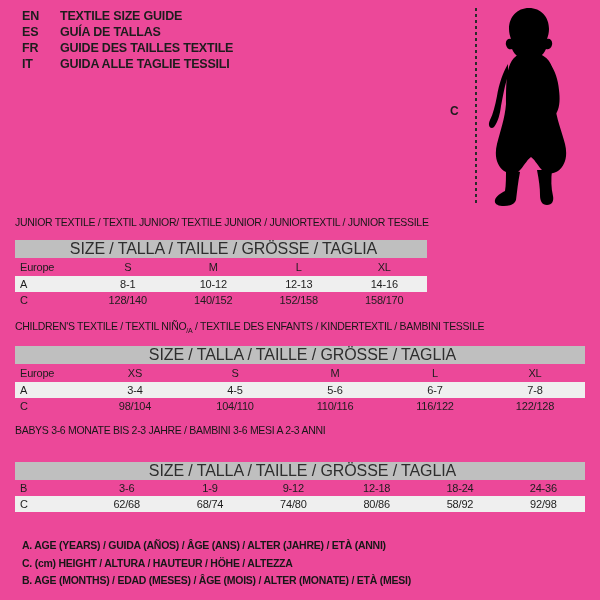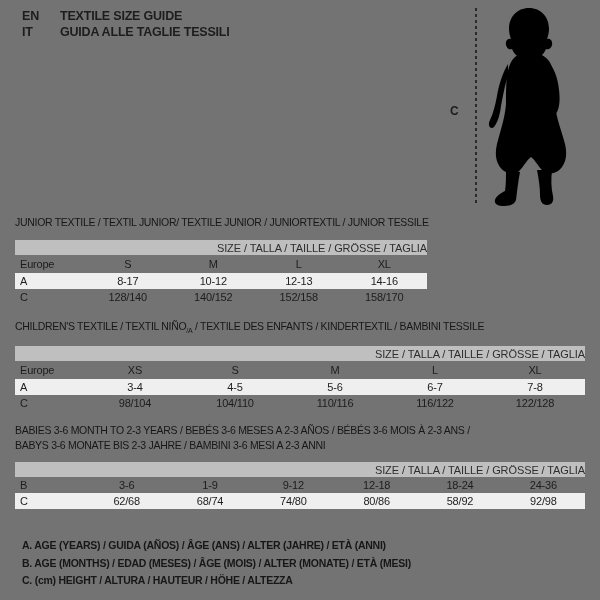--- a/index.html
+++ b/index.html
@@ -1,20 +1,20 @@
 <!DOCTYPE html>
 <html><head>
 <meta charset="utf-8">
 <style>
   html, body { margin: 0; padding: 0; background: #fff; }
   .page {
     position: relative;
     width: 600px;
     height: 600px;
-    background: #737373;
+    background: #ec4899;
     overflow: hidden;
     font-family: "Liberation Sans", sans-serif;
     color: #1d1d1d;
     -webkit-font-smoothing: antialiased;
   }
 
   
   .lang-list {
     position: absolute;
     left: 22px;
@@ -72,22 +72,22 @@
     padding: 0;
     font-size: 11px;
     letter-spacing: -0.2px;
     height: 16px;
     text-align: center;
     white-space: nowrap;
   }
   table.size-tbl td.lbl { text-align: left; padding-left: 5px; }
   tr.bar td {
     background: #bfbfbf;
-    text-align: right;
-    font-size: 11px;
+    text-align: center;
+    font-size: 16px;
     color: #2e2e2e;
     height: 15px;
     padding-left: 5px;
     letter-spacing: -0.1px;
   }
   tr.hdr td { height: 18px; margin-top: 12px; }
   tr.alt td { background: #efefef; }
   .w412 { width: 412px; }
   .w570 { width: 570px; }
 
@@ -108,20 +108,28 @@
 </style>
 </head>
 <body>
 
 <div class="page">
 
   <div class="lang-list">
     <div class="lang-row">
       <span class="lang-code">EN</span>
       <span class="lang-label">TEXTILE SIZE GUIDE</span>
+    </div>
+    <div class="lang-row">
+      <span class="lang-code">ES</span>
+      <span class="lang-label">GUÍA DE TALLAS</span>
+    </div>
+    <div class="lang-row">
+      <span class="lang-code">FR</span>
+      <span class="lang-label">GUIDE DES TAILLES TEXTILE</span>
     </div>
     <div class="lang-row">
       <span class="lang-code">IT</span>
       <span class="lang-label">GUIDA ALLE TAGLIE TESSILI</span>
     </div>
   </div>
 
   <div class="figure-area">
     <span class="measure-label">C</span>
     <div class="measure-line"></div>
@@ -156,21 +164,21 @@
     </tr>
     <tr class="hdr">
       <td class="lbl">Europe</td>
       <td>S</td>
       <td>M</td>
       <td>L</td>
       <td>XL</td>
     </tr>
     <tr class="alt">
       <td class="lbl">A</td>
-      <td>8-17</td>
+      <td>8-1</td>
       <td>10-12</td>
       <td>12-13</td>
       <td>14-16</td>
     </tr>
     <tr>
       <td class="lbl">C</td>
       <td>128/140</td>
       <td>140/152</td>
       <td>152/158</td>
       <td>158/170</td>
@@ -213,21 +221,20 @@
       <td>98/104</td>
       <td>104/110</td>
       <td>110/116</td>
       <td>116/122</td>
       <td>122/128</td>
     </tr>
   </tbody>
     </table>
 
   <div class="tbl-title" style="top:423px;">
-    <div>BABIES 3-6 MONTH TO 2-3 YEARS / BEBÉS 3-6 MESES A 2-3 AÑOS / BÉBÉS 3-6 MOIS À 2-3 ANS /</div>
     <div>BABYS 3-6 MONATE BIS 2-3 JAHRE / BAMBINI 3-6 MESI A 2-3 ANNI</div>
   </div>
   <table class="size-tbl w570" style="top:462px;">
     <colgroup>
         <col style="width:70px">
         <col>
         <col>
         <col>
         <col>
         <col>
@@ -253,17 +260,17 @@
       <td>74/80</td>
       <td>80/86</td>
       <td>58/92</td>
       <td>92/98</td>
     </tr>
   </tbody>
     </table>
 
   <div class="notes">
     <div class="note-line">A. AGE (YEARS) / GUIDA (AÑOS) / ÂGE (ANS) / ALTER (JAHRE) / ETÀ (ANNI)</div>
+    <div class="note-line">C. (cm) HEIGHT / ALTURA / HAUTEUR / HÖHE / ALTEZZA</div>
     <div class="note-line">B. AGE (MONTHS) / EDAD (MESES) / ÂGE (MOIS) / ALTER (MONATE) / ETÀ (MESI)</div>
-    <div class="note-line">C. (cm) HEIGHT / ALTURA / HAUTEUR / HÖHE / ALTEZZA</div>
   </div>
 
 </div>
 
 </body></html>

